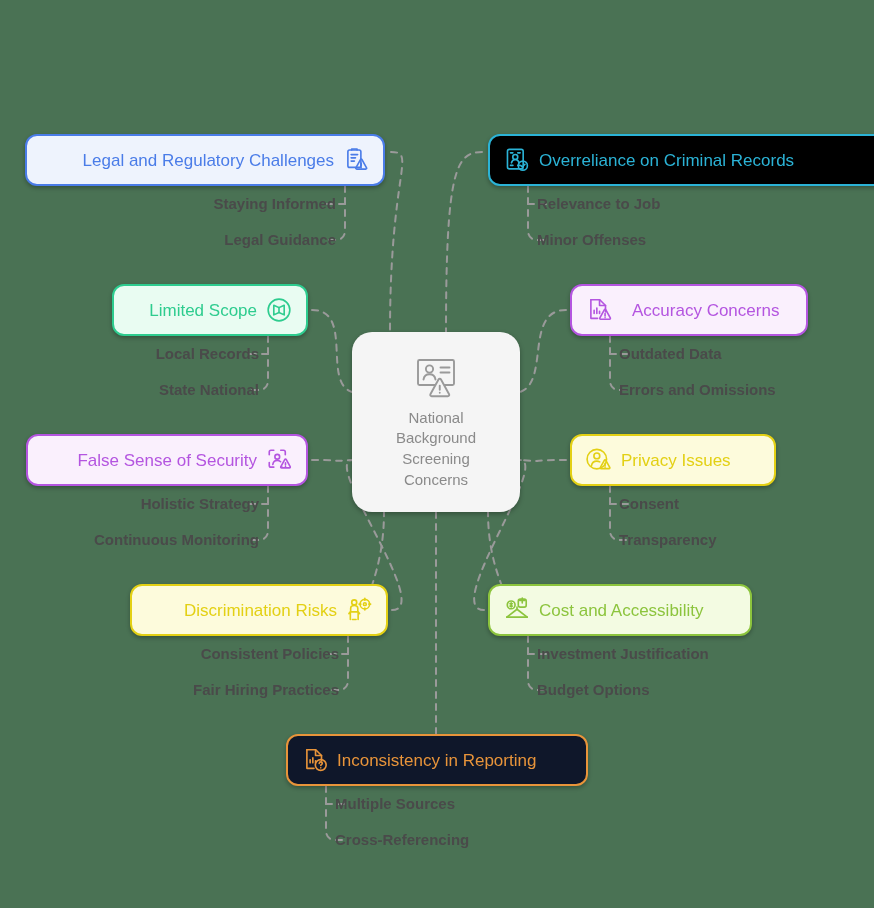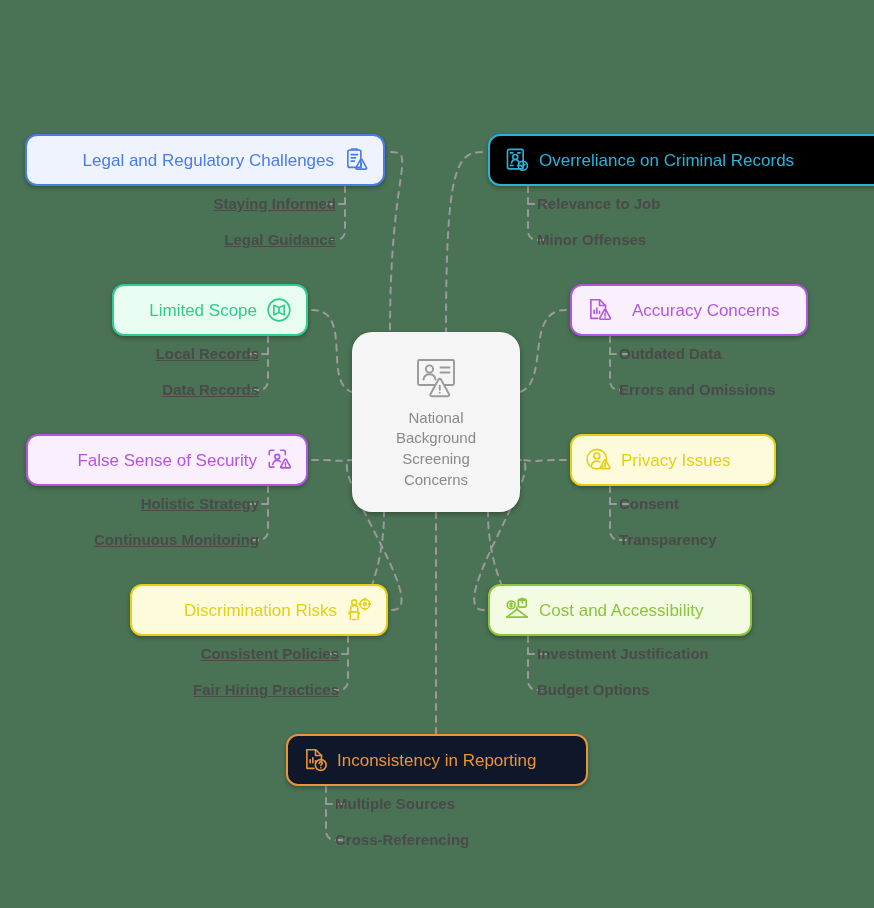--- a/index.html
+++ b/index.html
@@ -55,21 +55,21 @@
   .node.icon-right { flex-direction: row-reverse; }
 
   
   .sub {
     position: absolute;
     font-size: 15px; font-weight: bold;
     color: #4a4a4a;
     white-space: nowrap;
     line-height: 1;
   }
-  .sub.right-align { text-align: left; text-decoration: underline; }
+  .sub.right-align { text-align: left; }
 </style>
 </head>
 <body style="background: rgb(74, 114, 84);">
 
 <div id="canvas">
 
   <svg id="wires" viewBox="0 0 874 908" preserveAspectRatio="none">
       <path d="M345 186 V230 Q345 240 335 240" fill="none" stroke="#9a9a9a" stroke-width="2" stroke-dasharray="6 6" stroke-linecap="round"></path>
       <path d="M345 204 h-22" fill="none" stroke="#9a9a9a" stroke-width="2" stroke-dasharray="6 6" stroke-linecap="round"></path>
       <path d="M335 240 h-12" fill="none" stroke="#9a9a9a" stroke-width="2" stroke-dasharray="6 6" stroke-linecap="round"></path>
@@ -155,21 +155,21 @@
     <div class="sub" style="top: 232px; left: 537px;">Minor Offenses</div>
     <div class="node icon-right" style="left: 112px; top: 284px; width: 196px; background: rgb(233, 252, 242); border-color: rgb(46, 204, 143);">
       <svg class="nicon" viewBox="0 0 24 24" fill="none" stroke="#2ecc8f" stroke-width="1.5" stroke-linecap="round" stroke-linejoin="round">
         <circle cx="12" cy="12" r="10"></circle>
         <path d="M7.2 7.6v8.9l4.8-2.2 4.8 2.2V7.6L12 9.8 7.2 7.6z"></path>
         <path d="M12 9.8v4.5"></path>
       </svg>
       <span class="nlabel" style="color: rgb(46, 204, 143);">Limited Scope</span>
     </div>
     <div class="sub right-align" style="top: 346px; right: 615px;">Local Records</div>
-    <div class="sub right-align" style="top: 382px; right: 615px;">Data Records</div>
+    <div class="sub right-align" style="top: 382px; right: 615px;">State National</div>
     <div class="node icon-left" style="left: 570px; top: 284px; width: 238px; background: rgb(250, 240, 253); border-color: rgb(180, 85, 224); gap: 20px;">
       <svg class="nicon" viewBox="0 0 24 24" fill="none" stroke="#b455e0" stroke-width="1.5" stroke-linecap="round" stroke-linejoin="round">
         <path d="M4.5 2.5h8.2L18 7.8v6.1"></path>
         <path d="M4.5 2.5v17.2h6.2"></path>
         <path d="M12.5 2.6v5.3H18"></path>
         <path d="M7.5 15.2v-3M10 15.2v-5M12.5 15.2v-2"></path>
         <path d="M16.9 11.9l-4.1 7.4c-.3.55.08 1.2.71 1.2h8.2c.63 0 1.01-.65.71-1.2l-4.1-7.4c-.31-.56-1.11-.56-1.42 0z"></path>
         <path d="M17.6 15.2v2.4M17.6 19.1v.05"></path>
       </svg>
       <span class="nlabel" style="color: rgb(180, 85, 224);">Accuracy Concerns</span>

